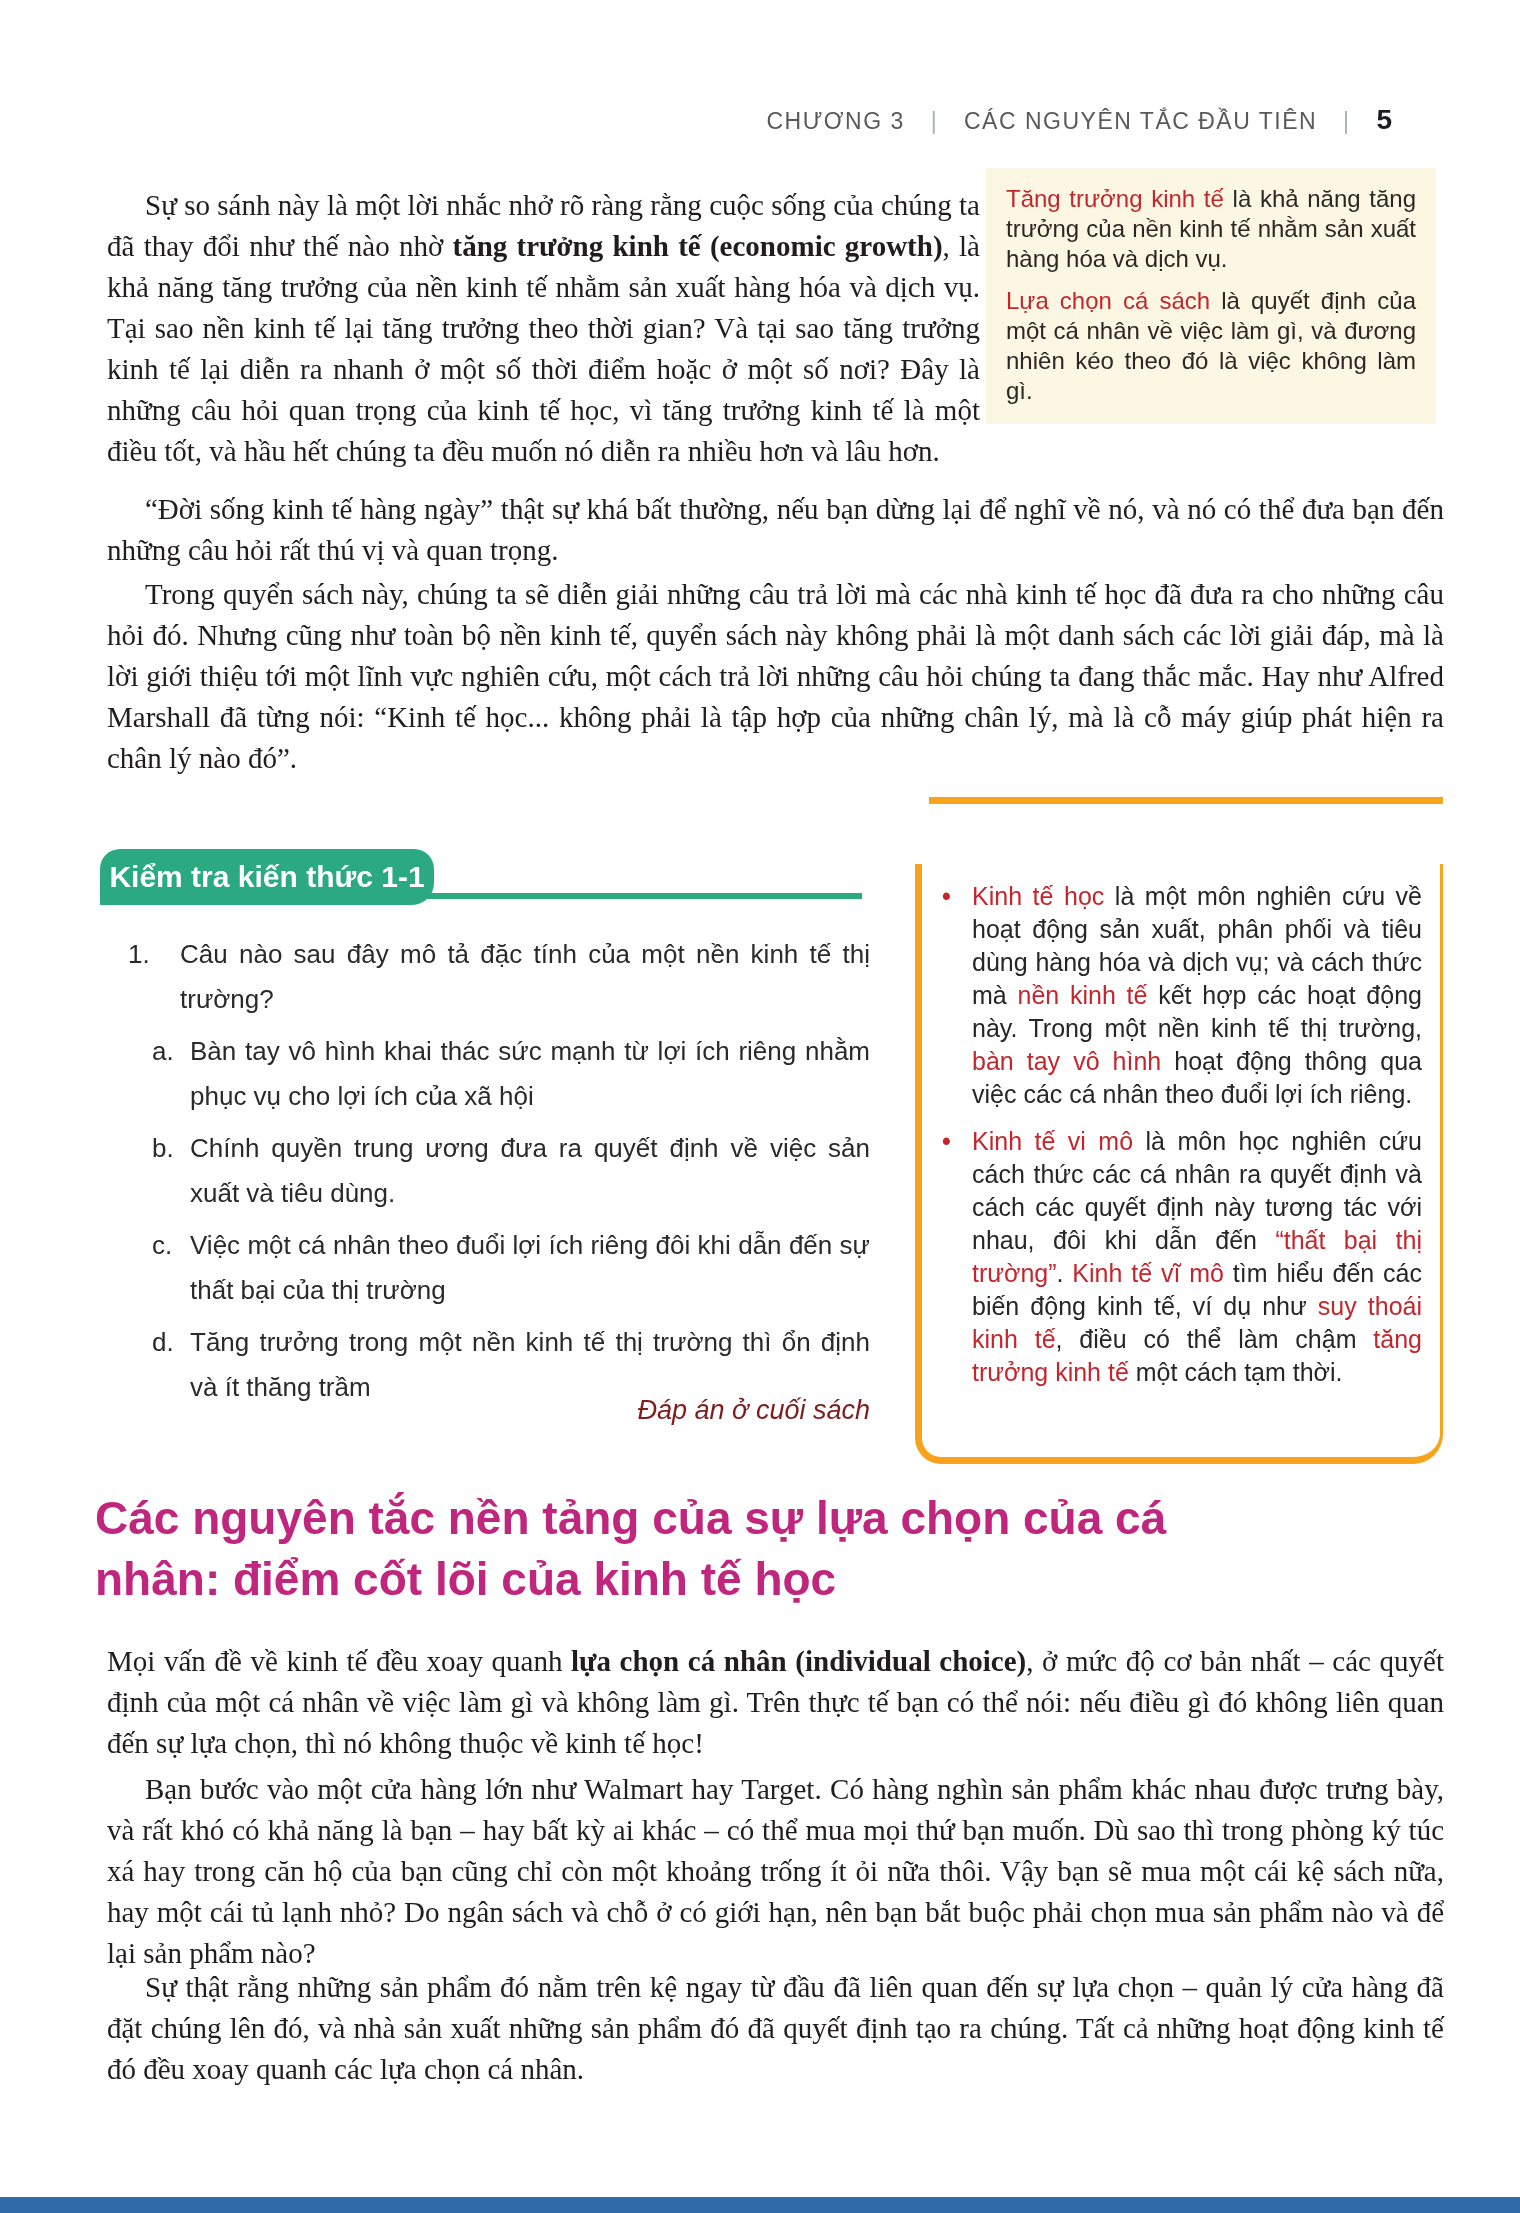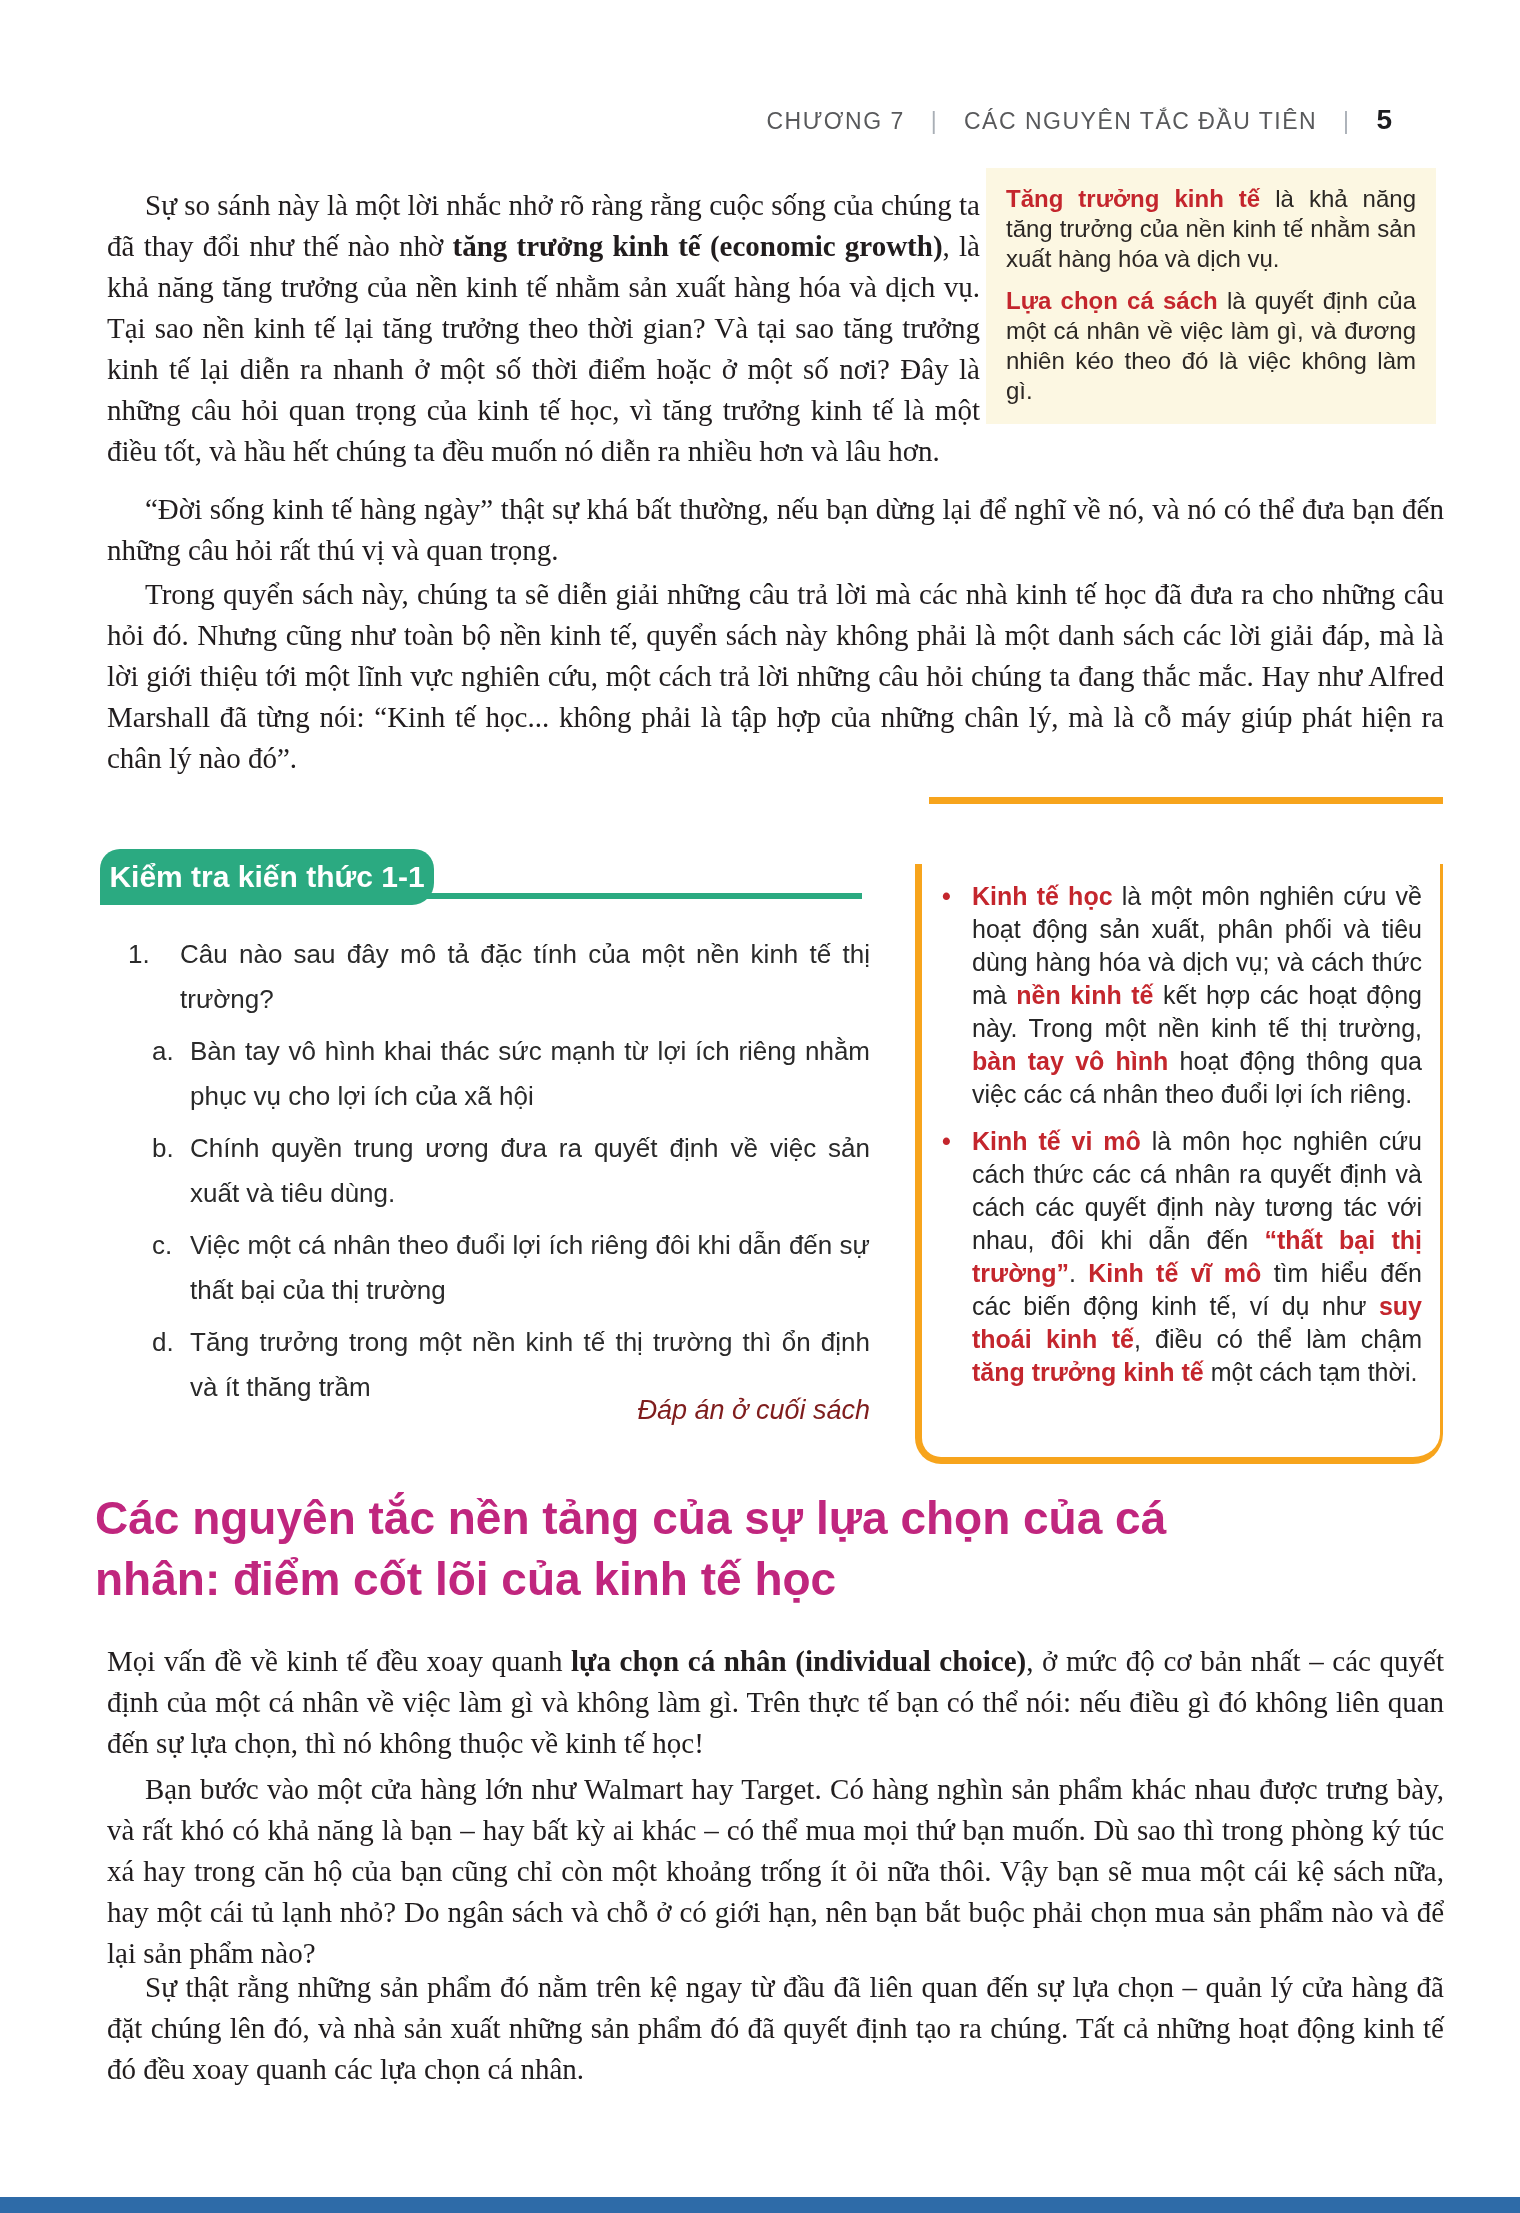--- a/index.html
+++ b/index.html
@@ -18,21 +18,21 @@
   .page-header{position:absolute;top:104px;right:128px;font-family:"Liberation Sans","DejaVu Sans",sans-serif;
     font-size:23px;color:var(--header-gray);letter-spacing:1.5px;white-space:nowrap;}
   .page-header .sep{color:#A9AFB6;margin:0 18px;font-weight:400;}
   .page-header .pagenum{font-weight:700;color:#1D1D1F;font-size:28px;letter-spacing:0;}
 
   
   .p{position:absolute;left:107px;font-family:"Liberation Serif","DejaVu Serif",serif;
     font-size:29px;line-height:41px;color:#211D1E;text-align:justify;}
   .indent{text-indent:38px;}
   .b{font-weight:700;}
-  .rb{font-weight:700;color:var(--term-red);}
+  .rb{font-weight:400;color:var(--term-red);}
   .p1{top:156px;width:873px;}
   .p2{top:460px;width:1337px;}
   .p3{top:545px;width:1337px;}
   .p4{top:744px;width:1337px;}
   .p5{top:1612px;width:1337px;}
   .p6{top:1740px;width:1337px;}
   .p7{top:1938px;width:1337px;}
 
   
   .defbox{position:absolute;left:986px;top:168px;width:450px;box-sizing:border-box;
@@ -80,21 +80,21 @@
     font-size:46px;line-height:61px;color:var(--heading-magenta);}
 
   .footer-bar{position:absolute;left:0;top:2197px;width:1520px;height:16px;background:var(--footer-blue);}
 </style>
 </head>
 <body>
 
 <div class="page">
 
   <div class="page-header">
-    <span>CHƯƠNG 7</span>
+    <span>CHƯƠNG 3</span>
     <span class="sep">|</span>
     <span>CÁC NGUYÊN TẮC ĐẦU TIÊN</span>
     <span class="sep">|</span>
     <span class="pagenum">5</span>
   </div>
 
   <p class="p p1 indent"><span>Sự so sánh này là một lời nhắc nhở rõ ràng rằng cuộc sống của chúng ta đã thay đổi như thế nào nhờ </span><span class="b">tăng trưởng kinh tế (economic growth)</span><span>, là khả năng tăng trưởng của nền kinh tế nhằm sản xuất hàng hóa và dịch vụ. Tại sao nền kinh tế lại tăng trưởng theo thời gian? Và tại sao tăng trưởng kinh tế lại diễn ra nhanh ở một số thời điểm hoặc ở một số nơi? Đây là những câu hỏi quan trọng của kinh tế học, vì tăng trưởng kinh tế là một điều tốt, và hầu hết chúng ta đều muốn nó diễn ra nhiều hơn và lâu hơn.</span></p>
 
   <div class="defbox">
     <p><span class="rb">Tăng trưởng kinh tế</span><span> là khả năng tăng trưởng của nền kinh tế nhằm sản xuất hàng hóa và dịch vụ.</span></p>

